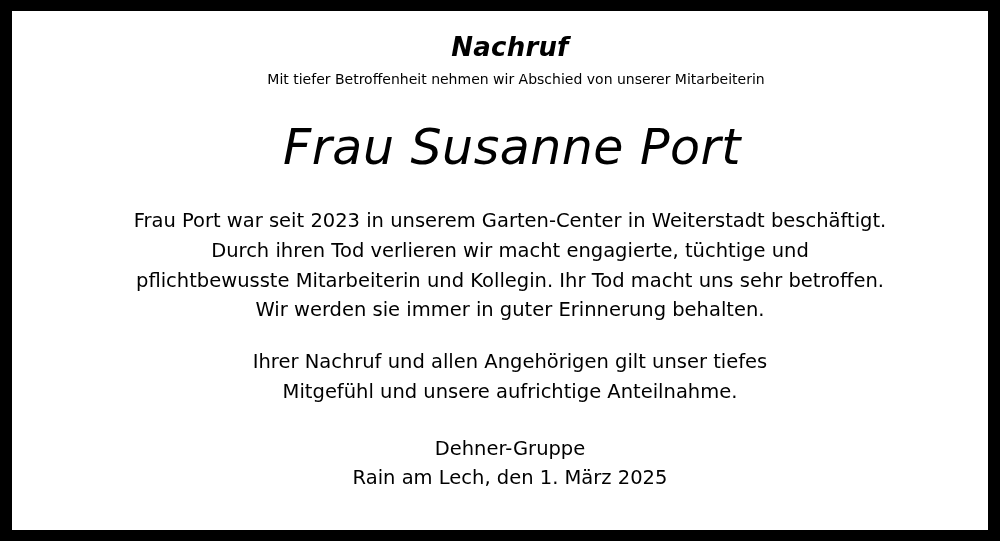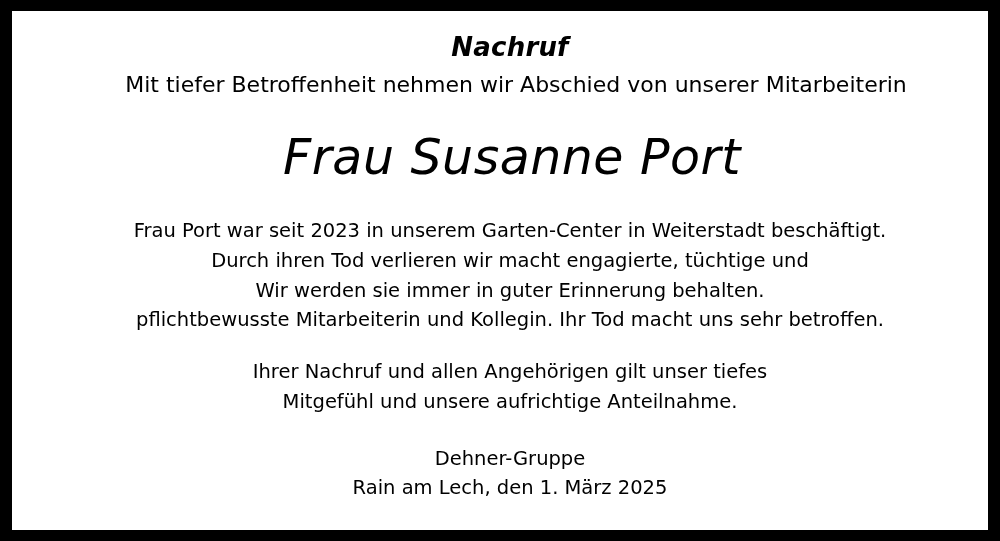--- a/index.html
+++ b/index.html
@@ -33,21 +33,21 @@
   .heading {
     font-size: 26px;
     font-weight: bold;
     font-style: italic;
     letter-spacing: 0.2px;
     line-height: 1.1;
     text-align: center;
     margin: 0 0 9px 0;
   }
   .intro {
-    font-size: 22px;
+    font-size: 14px;
     line-height: 1.25;
     text-align: center;
     margin: 0 0 6px 12px;
   }
   .name {
     font-size: 49px;
     font-style: italic;
     font-weight: normal;
     text-align: center;
     line-height: 1.15;
@@ -82,22 +82,22 @@
 
     <div class="heading">Nachruf</div>
 
     <div class="intro">Mit tiefer Betroffenheit nehmen wir Abschied von unserer Mitarbeiterin</div>
 
     <div class="name">Frau Susanne Port</div>
 
     <div class="body-block">
       <span class="body-line">Frau Port war seit 2023 in unserem Garten-Center in Weiterstadt beschäftigt.</span>
       <span class="body-line">Durch ihren Tod verlieren wir macht engagierte, tüchtige und</span>
+      <span class="body-line">pflichtbewusste Mitarbeiterin und Kollegin. Ihr Tod macht uns sehr betroffen.</span>
       <span class="body-line">Wir werden sie immer in guter Erinnerung behalten.</span>
-      <span class="body-line">pflichtbewusste Mitarbeiterin und Kollegin. Ihr Tod macht uns sehr betroffen.</span>
     </div>
 
     <div class="body-block">
       <span class="body-line">Ihrer Nachruf und allen Angehörigen gilt unser tiefes</span>
       <span class="body-line">Mitgefühl und unsere aufrichtige Anteilnahme.</span>
     </div>
 
     <div class="signature-block">
       <span class="body-line">Dehner-Gruppe</span>
       <span class="body-line">Rain am Lech, den 1. März 2025</span>

